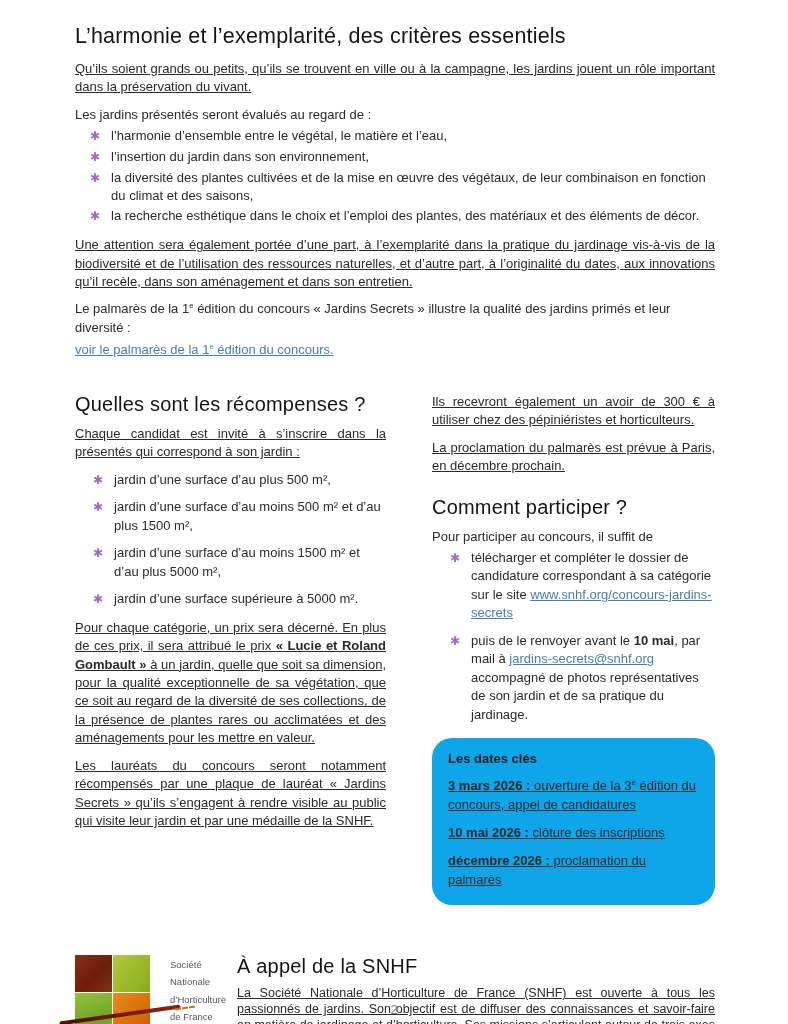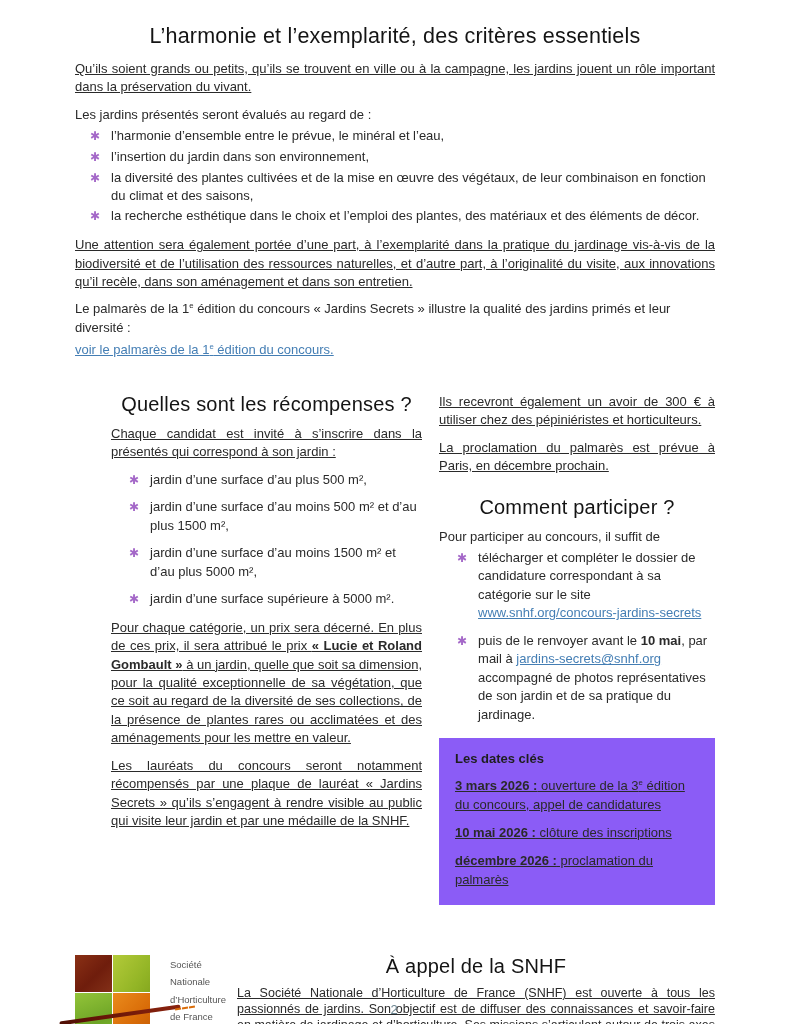--- a/index.html
+++ b/index.html
@@ -3,44 +3,44 @@
 <meta charset="utf-8">
 <style>
   * { box-sizing: border-box; margin: 0; padding: 0; }
   html,body { background:#e8e8e8; }
   .page {
     width: 788px; height: 1024px; margin: 0 auto; background:#fff;
     position: relative; overflow: hidden;
     font-family: "Liberation Sans", sans-serif; color:#2a2a2a;
     padding: 24px 73px 0 75px;
   }
-  h1, h2 { font-weight: 400; color:#141414; letter-spacing: .2px; text-align: center; }
+  h1, h2 { font-weight: 400; color:#141414; letter-spacing: .2px; }
   h1 { font-size: 21.5px; margin-bottom: 11px; }
   h2 { font-size: 20px; margin-bottom: 9px; }
   p  { font-size: 13px; line-height: 1.42; margin-bottom: 9px; }
   .justify { text-align: justify; text-decoration: underline; }
   .tight { margin-bottom: 3px; }
 
   ul.bullets { list-style: none; margin: 2px 0 10px 0; }
   ul.bullets li { display: flex; gap: 11px; padding-left: 15px; margin-bottom: 2px;
                   font-size: 13px; line-height: 1.42; }
   ul.bullets.spaced li { margin-bottom: 9px; padding-left: 18px; }
   .mk { color:#a468c8; font-size: 12px; line-height: 1.55; flex: 0 0 auto; }
 
   a.link { color:#447eb4; text-decoration: underline; cursor: pointer; }
   a.block { display: inline-block; font-size: 13px; line-height: 1.42; }
   sup { font-size: 60%; vertical-align: super; line-height: 0; }
   b { font-weight: 700; }
 
-  .two-col { display: flex; gap: 17px; margin-top: 33px; margin-left: 36px; }
+  .two-col { display: flex; gap: 46px; margin-top: 33px; }
   .col-left  { width: 311px; flex: 0 0 auto; }
   .col-right { flex: 1; min-width: 0; }
   .col-right h2 { margin-top: 20px; }
 
-  .dates-box { background:#8b5cf6; padding: 13px 16px 6px 16px; margin-top: 14px; }
+  .dates-box { background:#0ea5e9; padding: 13px 16px 6px 16px; margin-top: 14px; border-radius: 20px; }
   .dates-box .dates-title { font-weight: 700; font-size: 13px; margin-bottom: 11px; color:#1e1e1e; }
   .dates-box p { margin-bottom: 10px; font-size: 13px; text-decoration: underline; }
 
   .bottom { display: flex; margin-top: 50px; }
   .logo-col { width: 162px; flex: 0 0 auto; }
   .about-col { flex: 1; min-width: 0; }
   .about-col p, .about-col a.block { font-size: 12.5px; line-height: 1.28; margin-bottom: 7px; }
   .about-col h2 { font-size: 20px; margin-bottom: 7px; }
 
   .logo-art { position: relative; display: flex; gap: 20px; height: 80px; }
@@ -66,36 +66,36 @@
 
 <div class="page">
 
   <section>
     <h1>L’harmonie et l’exemplarité, des critères essentiels</h1>
     <p class="justify">Qu’ils soient grands ou petits, qu’ils se trouvent en ville ou à la campagne, les jardins jouent un rôle important dans la préservation du vivant.</p>
     <p class="tight">Les jardins présentés seront évalués au regard de :</p>
     <ul class="bullets">
       <li>
           <span class="mk">✱</span>
-          <span>l’harmonie d’ensemble entre le prévue, le minéral et l’eau,</span>
+          <span>l’harmonie d’ensemble entre le végétal, le matière et l’eau,</span>
         </li>
       <li>
           <span class="mk">✱</span>
           <span>l’insertion du jardin dans son environnement,</span>
         </li>
       <li>
           <span class="mk">✱</span>
           <span>la diversité des plantes cultivées et de la mise en œuvre des végétaux, de leur combinaison en fonction du climat et des saisons,</span>
         </li>
       <li>
           <span class="mk">✱</span>
           <span>la recherche esthétique dans le choix et l’emploi des plantes, des matériaux et des éléments de décor.</span>
         </li>
     </ul>
-    <p class="justify">Une attention sera également portée d’une part, à l’exemplarité dans la pratique du jardinage vis-à-vis de la biodiversité et de l’utilisation des ressources naturelles, et d’autre part, à l’originalité du visite, aux innovations qu’il recèle, dans son aménagement et dans son entretien.</p>
+    <p class="justify">Une attention sera également portée d’une part, à l’exemplarité dans la pratique du jardinage vis-à-vis de la biodiversité et de l’utilisation des ressources naturelles, et d’autre part, à l’originalité du dates, aux innovations qu’il recèle, dans son aménagement et dans son entretien.</p>
     <p class="tight"><span>Le palmarès de la 1</span><sup>e</sup><span> édition du concours « Jardins Secrets » illustre la qualité des jardins primés et leur diversité :</span></p>
     <a class="link block"><span>voir le palmarès de la 1</span><sup>e</sup><span> édition du concours.</span></a>
   </section>
 
   <section class="two-col">
 
     <div class="col-left">
       <h2>Quelles sont les récompenses ?</h2>
       <p class="justify">Chaque candidat est invité à s’inscrire dans la présentés qui correspond à son jardin :</p>
       <ul class="bullets spaced">

